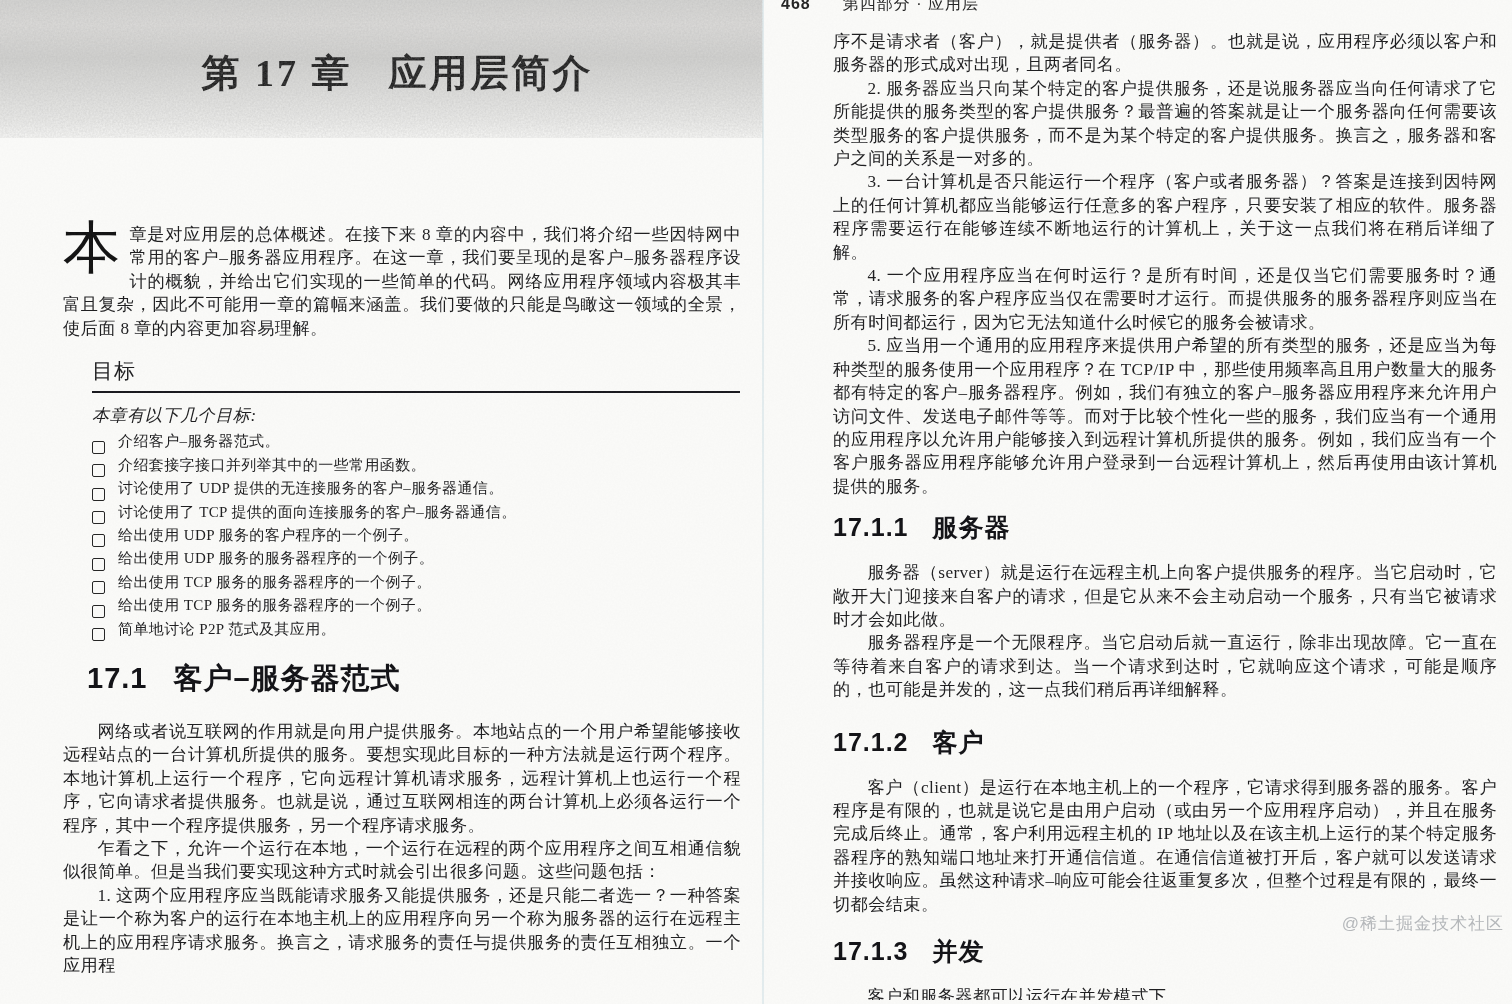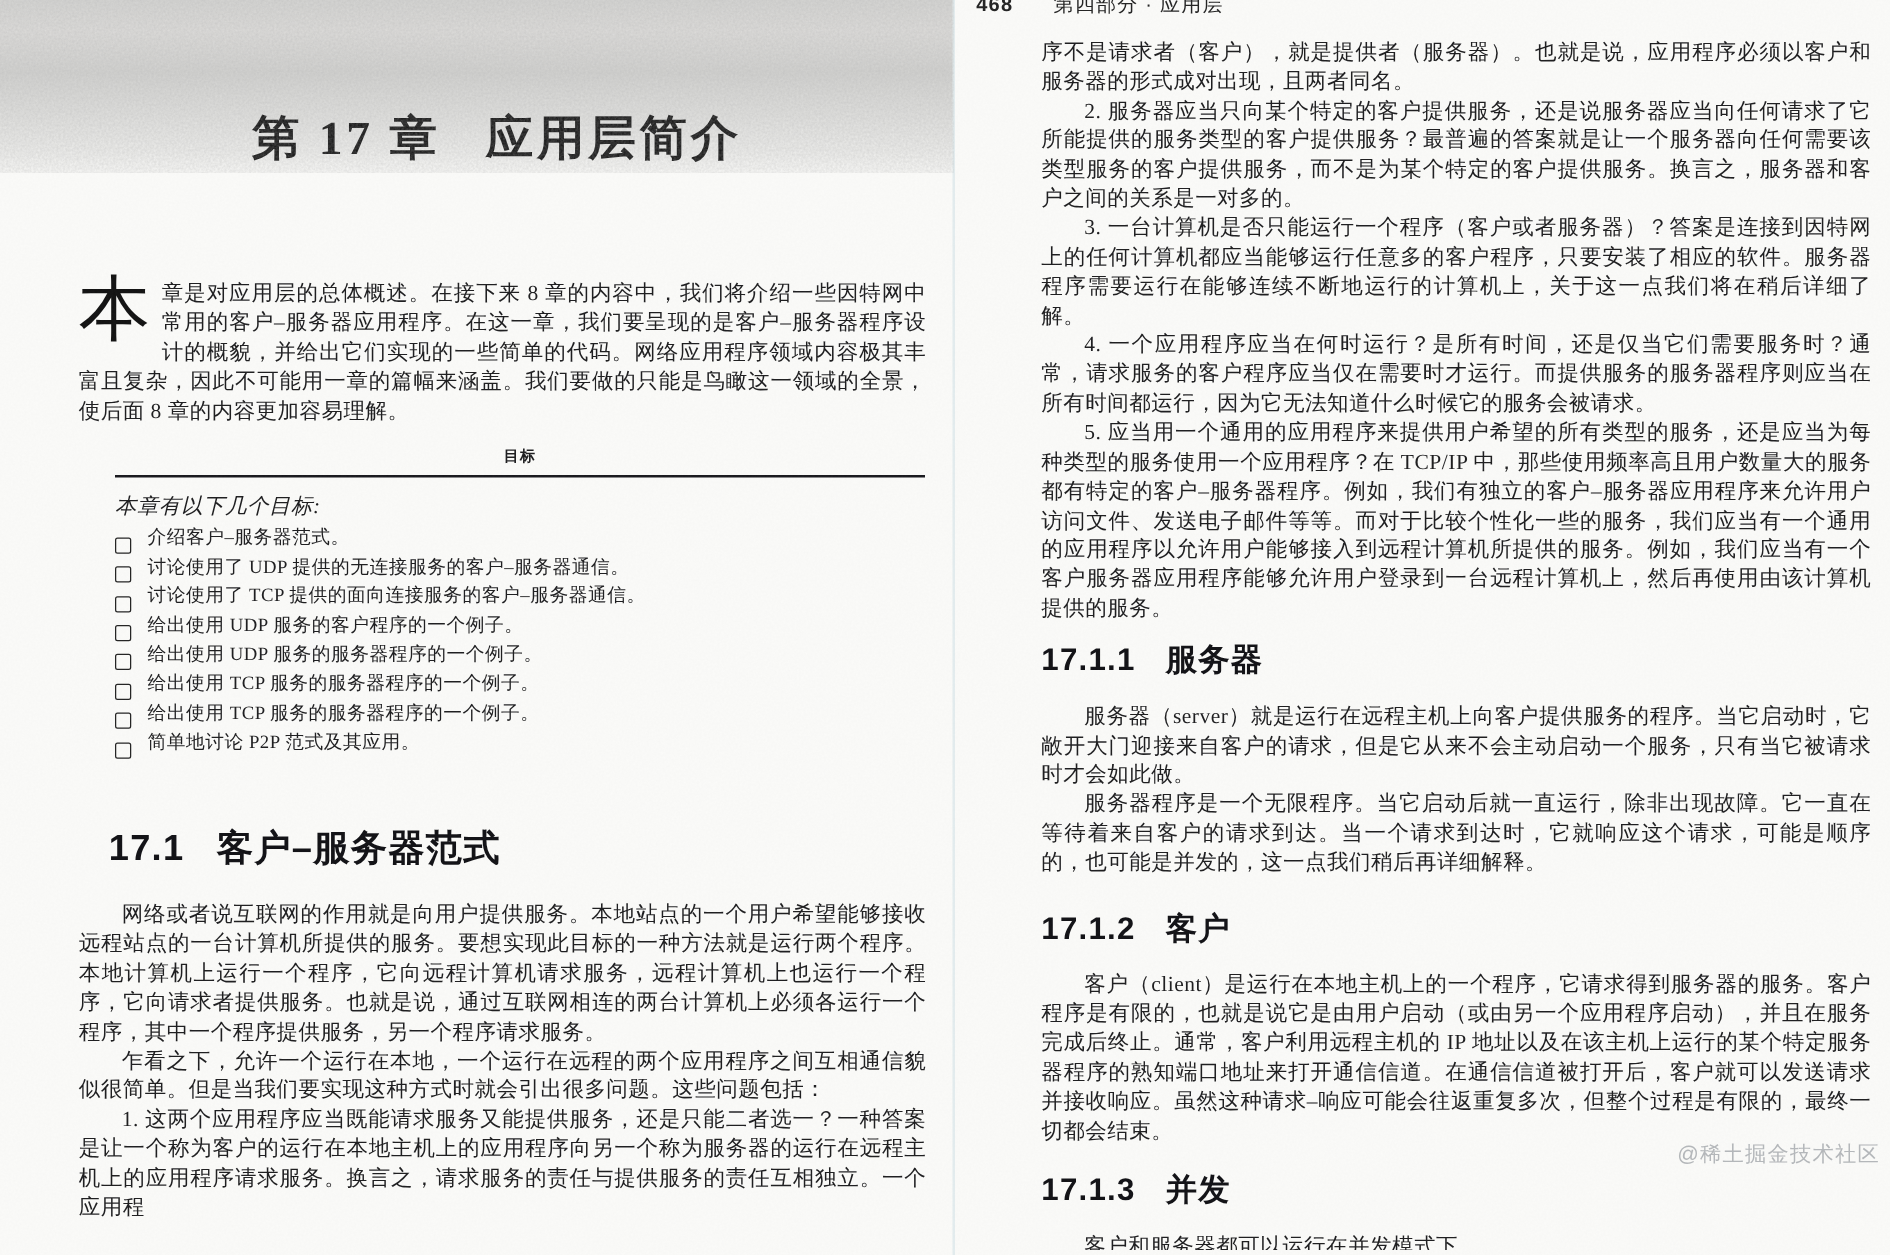--- a/index.html
+++ b/index.html
@@ -11,37 +11,37 @@
   .page{position:absolute;top:0;height:1000px;overflow:hidden;}
   #page-left{left:0;width:763px;}
   #page-right{left:763px;width:749px;}
 
   
   .chapter-band{
     position:absolute;top:0;left:0;width:763px;height:138px;
     background:linear-gradient(180deg,#d6d6d4 0%,#dedddb 18%,#d3d3d1 42%,#e2e2e0 68%,#efefed 88%,#fbfbf9 100%);
   }
   .chapter-title{
-    position:relative;z-index:3;text-align:center;padding-top:85px;
+    position:relative;z-index:3;text-align:center;padding-top:48px;
     font-weight:700;font-size:38px;letter-spacing:3px;color:#111;
     font-family:"Liberation Serif","DejaVu Serif",serif;
     margin-left:32px;
   }
   .chapter-title .chap-name{margin-left:36px;}
 
   .body-text{font-size:17.2px;line-height:23.4px;text-align:justify;letter-spacing:.4px;}
 
   .intro{position:absolute;top:223px;left:63px;width:678px;}
   .dropcap{
     float:left;font-size:57px;line-height:44px;padding:3px 9px 0 0;
     font-family:"Liberation Serif","DejaVu Serif",serif;color:#111;
   }
 
   .goals{position:absolute;top:357px;left:92px;width:648px;}
-  .goals-heading{font-family:"Liberation Sans","DejaVu Sans",sans-serif;font-weight:700;font-size:12px;letter-spacing:1px;text-align:center;}
+  .goals-heading{font-family:"Liberation Sans","DejaVu Sans",sans-serif;font-weight:400;font-size:21px;letter-spacing:1px;}
   .goals-rule{border:0;border-bottom:2px solid #17171c;margin:6px 0 0 0;}
   .goals-lead{margin-top:11px;font-style:italic;font-size:17px;line-height:23.4px;letter-spacing:.6px;}
   .goals-list{list-style:none;margin:3px 0 0 0;padding:0;}
   .goals-list li{display:flex;align-items:flex-end;gap:13px;font-size:15px;line-height:23.4px;letter-spacing:.4px;}
   .cbx{flex:none;width:11px;height:11px;border:1.7px solid #222;border-radius:2px;margin-top:5px;}
 
   .section-171{position:absolute;top:659px;left:63px;width:678px;}
   .h-171{
     font-family:"Liberation Sans","DejaVu Sans",sans-serif;font-weight:700;
     font-size:29px;letter-spacing:1px;color:#101014;margin-left:24px;
@@ -95,20 +95,24 @@
   </div>
 
   <div class="goals">
     <div class="goals-heading">目标</div>
     <hr class="goals-rule">
     <div class="goals-lead">本章有以下几个目标:</div>
     <ul class="goals-list">
       <li>
           <span class="cbx"></span>
           <span>介绍客户–服务器范式。</span>
+        </li>
+      <li>
+          <span class="cbx"></span>
+          <span>介绍套接字接口并列举其中的一些常用函数。</span>
         </li>
       <li>
           <span class="cbx"></span>
           <span>讨论使用了 UDP 提供的无连接服务的客户–服务器通信。</span>
         </li>
       <li>
           <span class="cbx"></span>
           <span>讨论使用了 TCP 提供的面向连接服务的客户–服务器通信。</span>
         </li>
       <li>

